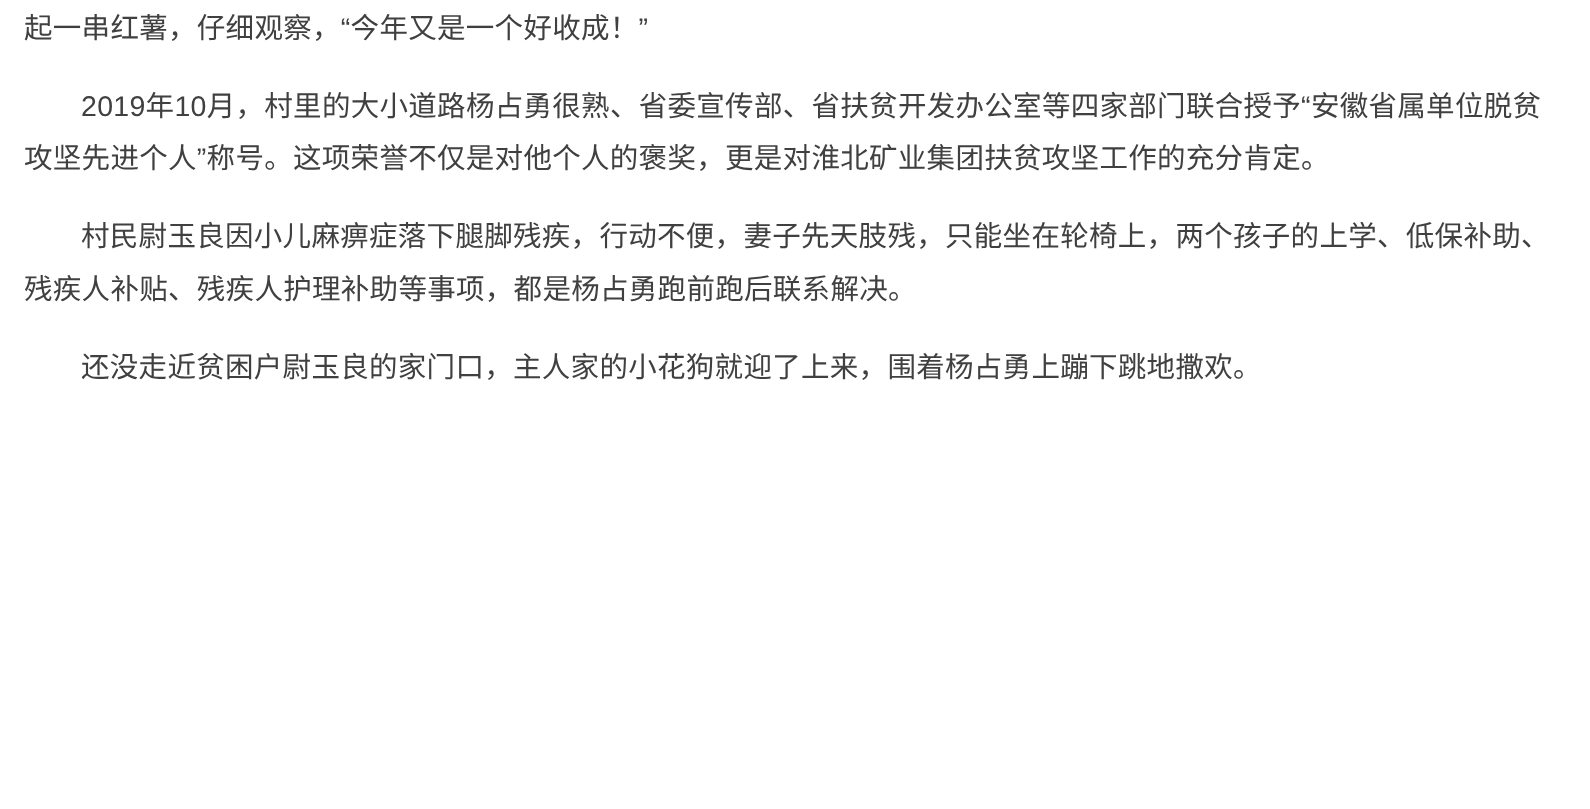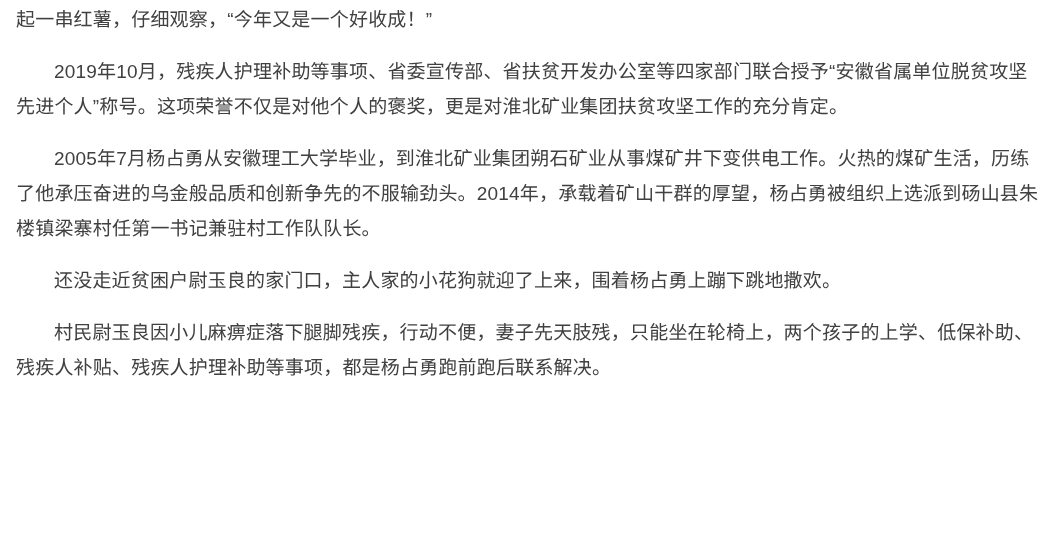--- a/index.html
+++ b/index.html
@@ -35,18 +35,17 @@
   .article p + p {
     text-indent: 2em;
   }
 </style>
 </head>
 <body>
 
 <div class="page">
   <div class="article">
     <p>起一串红薯，仔细观察，“今年又是一个好收成！”</p>
-    <p>2019年10月，残疾人护理补助等事项、省委宣传部、省扶贫开发办公室等四家部门联合授予“安徽省属单位脱贫攻坚先进个人”称号。这项荣誉不仅是对他个人的褒奖，更是对淮北矿业集团扶贫攻坚工作的充分肯定。</p>
-    <p>2005年7月杨占勇从安徽理工大学毕业，到淮北矿业集团朔石矿业从事煤矿井下变供电工作。火热的煤矿生活，历练了他承压奋进的乌金般品质和创新争先的不服输劲头。2014年，承载着矿山干群的厚望，杨占勇被组织上选派到砀山县朱楼镇梁寨村任第一书记兼驻村工作队队长。</p>
+    <p>2019年10月，村里的大小道路杨占勇很熟、省委宣传部、省扶贫开发办公室等四家部门联合授予“安徽省属单位脱贫攻坚先进个人”称号。这项荣誉不仅是对他个人的褒奖，更是对淮北矿业集团扶贫攻坚工作的充分肯定。</p>
+    <p>村民尉玉良因小儿麻痹症落下腿脚残疾，行动不便，妻子先天肢残，只能坐在轮椅上，两个孩子的上学、低保补助、残疾人补贴、残疾人护理补助等事项，都是杨占勇跑前跑后联系解决。</p>
     <p>还没走近贫困户尉玉良的家门口，主人家的小花狗就迎了上来，围着杨占勇上蹦下跳地撒欢。</p>
-    <p>村民尉玉良因小儿麻痹症落下腿脚残疾，行动不便，妻子先天肢残，只能坐在轮椅上，两个孩子的上学、低保补助、残疾人补贴、残疾人护理补助等事项，都是杨占勇跑前跑后联系解决。</p>
   </div>
 </div>
 
 </body></html>

